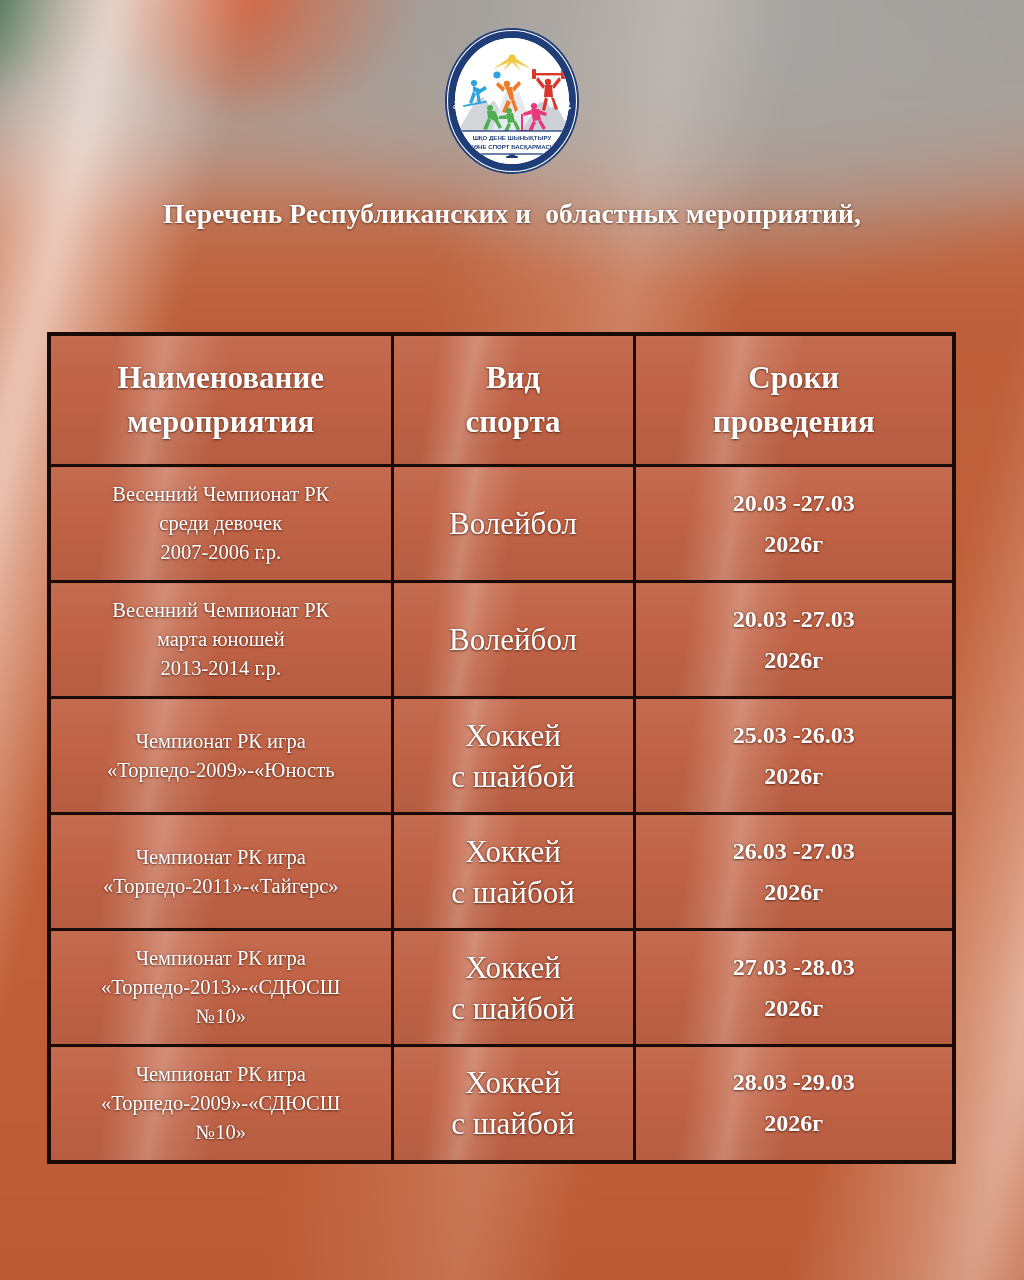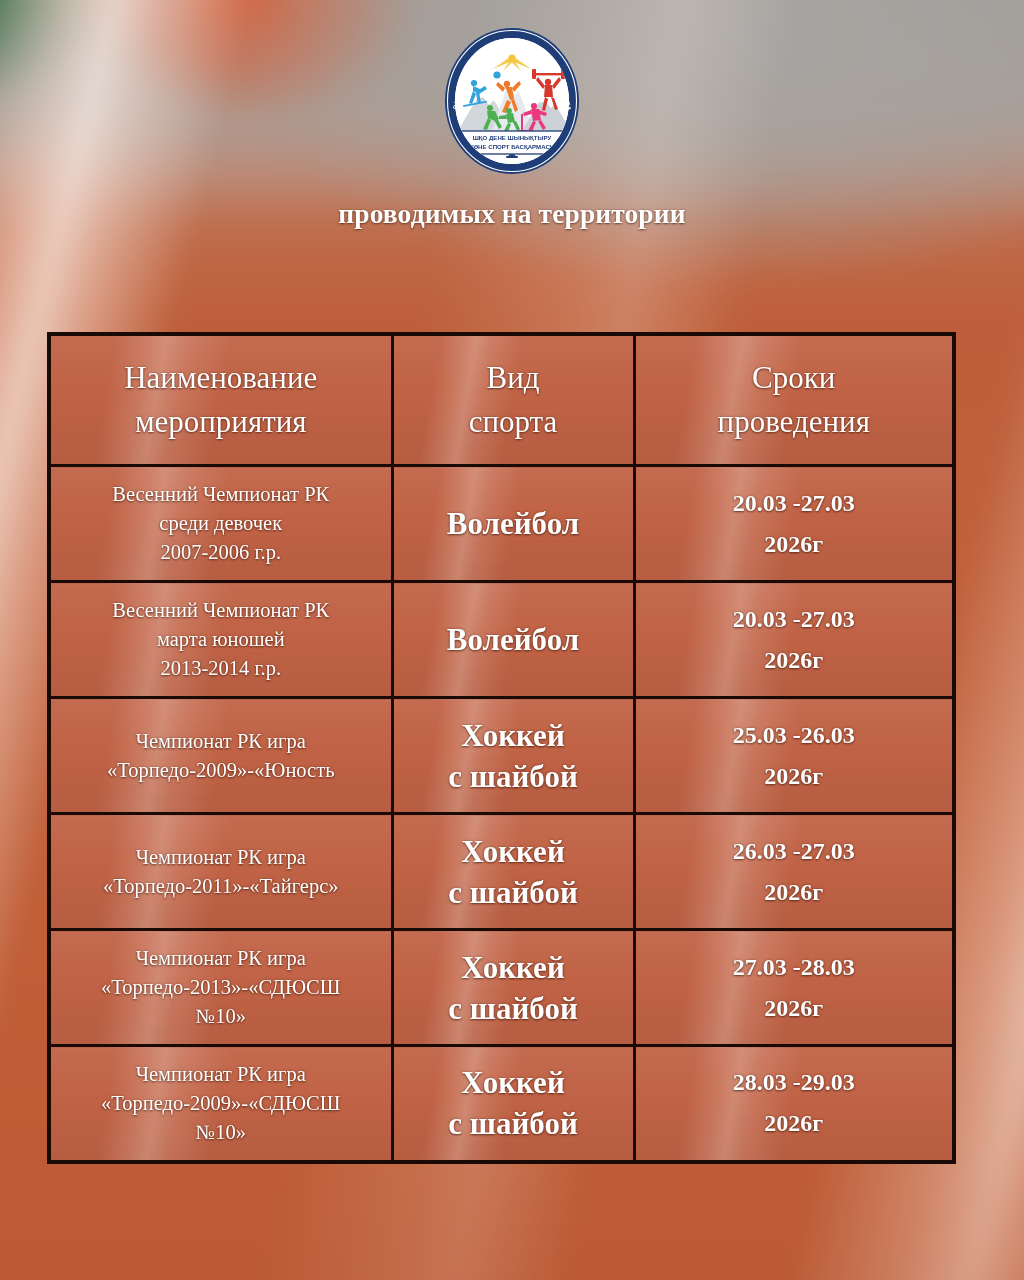--- a/index.html
+++ b/index.html
@@ -189,37 +189,37 @@
         rgba(0,0,0,0.00) 45%,
         rgba(0,0,0,0.05) 100%);
     text-shadow:
        0 1px 2px rgba(60,22,8,0.6),
        0 0 3px rgba(70,28,12,0.4);
   }
 
   #events-table thead th {
     font-size: 31px;
     line-height: 44px;
-    font-weight: normal;
+    font-weight: bold;
     height: 118px;
     text-align: center;
   }
   #events-table thead th .hl { display: block; white-space: pre; }
 
   #events-table tbody tr { height: 116px; }
 
   .cell-name {
     font-size: 20.5px;
     line-height: 29px;
     font-weight: normal;
   }
   .cell-sport {
     font-size: 31px;
     line-height: 41px;
-    font-weight: bold;
+    font-weight: normal;
   }
   .cell-dates {
     font-size: 24px;
     line-height: 41px;
     font-weight: bold;
   }
   .cell-name .ln,
   .cell-sport .ln,
   .cell-dates .ln { display: block; white-space: pre; }
 </style>
@@ -339,21 +339,21 @@
           <rect x="73" y="129" width="12" height="2" rx="1"></rect>
           <path d="M75 129 q4 -4 8 0 Z"></path>
         </g>
 
         <path d="M22 133 Q79 150 136 133 L136 145 L22 145 Z" fill="#1f3d77"></path>
       </g>
     </svg>
   </div>
 
   <div id="title-block">
-    <span class="tline">проводимых на территории</span>
+    <span class="tline">Перечень Республиканских и  областных мероприятий,</span>
   </div>
 
   <table id="events-table">
     <colgroup>
       <col class="c-name">
         <col class="c-sport">
         <col class="c-dates">
     </colgroup>
     <thead>
       <tr>

